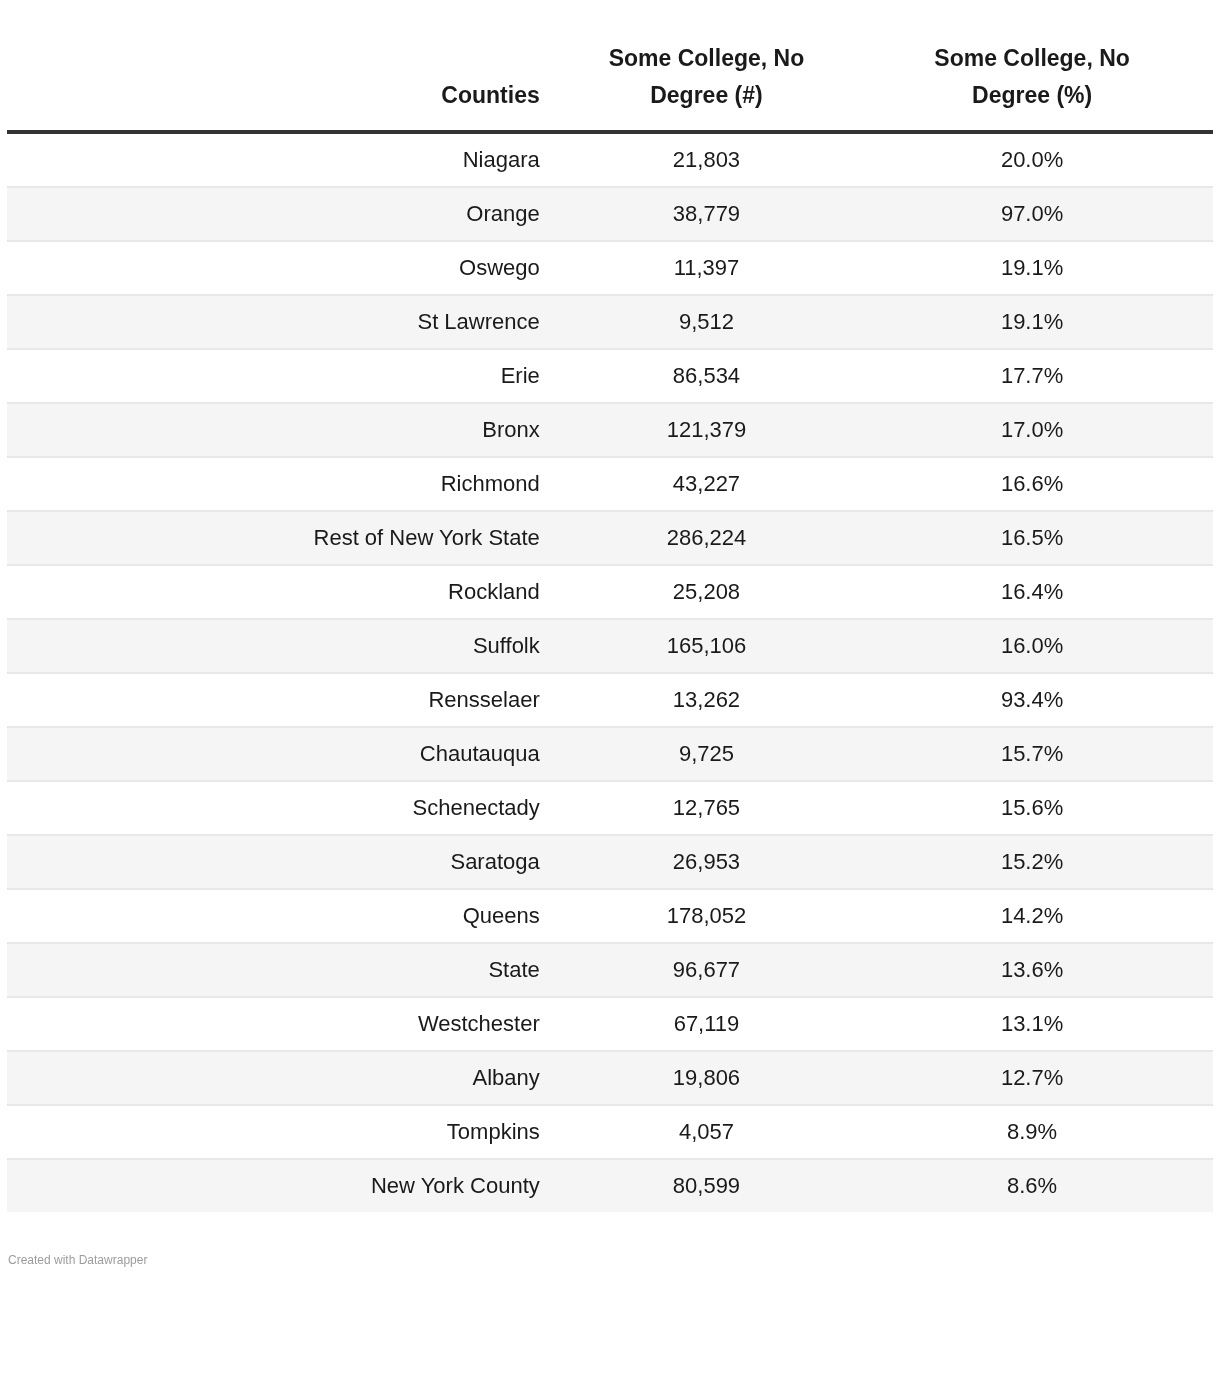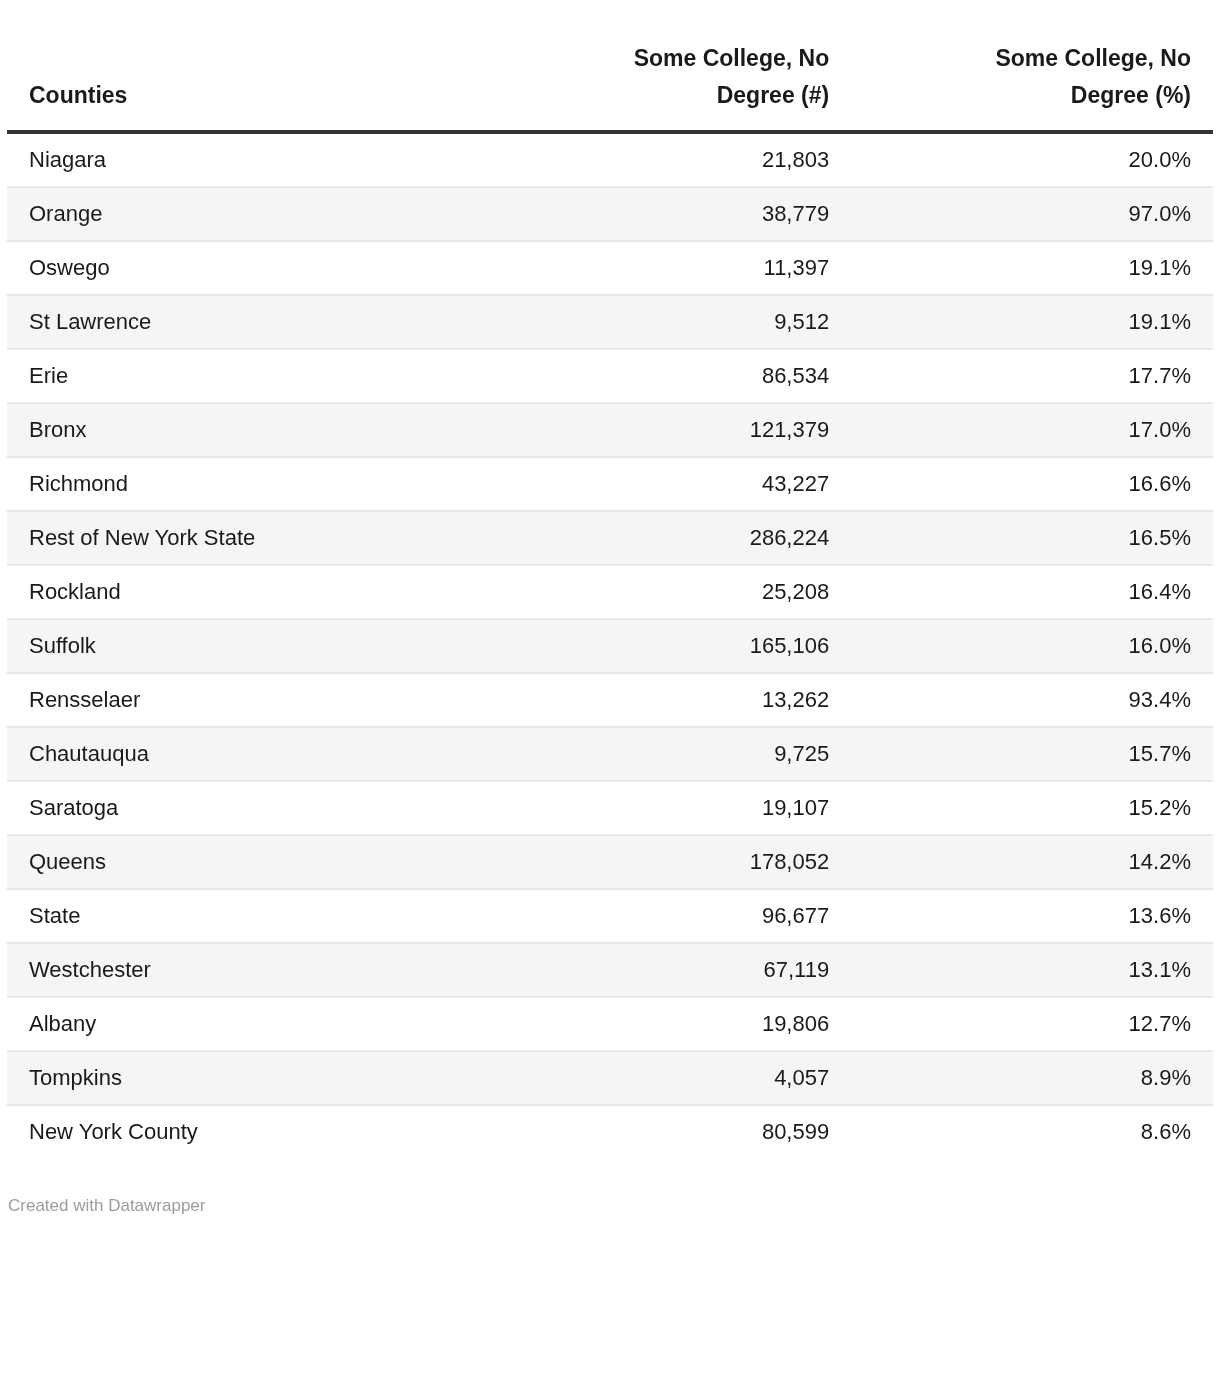--- a/index.html
+++ b/index.html
@@ -35,39 +35,39 @@
   thead th {
     vertical-align: bottom;
     font-weight: bold;
     font-size: 23px;
     line-height: 37px;
     padding: 40px 22px 16px 22px;
     border-bottom: 4px solid var(--header-rule);
     color: var(--text);
   }
   thead th .hline { display: block; }
-  .c-left { text-align: left; }
-  .c-num  { text-align: right; }
+  .c-left { text-align: right; }
+  .c-num  { text-align: center; }
 
   tbody td {
     font-size: 22px;
     line-height: 26px;
     padding: 13px 22px;
     border-top: 2px solid var(--row-border);
     color: var(--text);
     white-space: nowrap;
     overflow: hidden;
   }
   tbody tr:first-child td { border-top: none; }
   tbody tr:nth-child(even) td { background: var(--row-stripe); }
 
   .attribution {
     margin-top: 38px;
     padding-left: 1px;
-    font-size: 17px;
+    font-size: 12px;
     line-height: 20px;
     color: var(--attribution);
     text-decoration: none;
     display: inline-block;
   }
 </style>
 </head>
 <body>
 
 <div class="page">
@@ -147,22 +147,27 @@
         <td class="c-left">Rensselaer</td>
         <td class="c-num">13,262</td>
         <td class="c-num">93.4%</td>
       </tr>
       <tr>
         <td class="c-left">Chautauqua</td>
         <td class="c-num">9,725</td>
         <td class="c-num">15.7%</td>
       </tr>
       <tr>
+        <td class="c-left">Schenectady</td>
+        <td class="c-num">12,765</td>
+        <td class="c-num">15.6%</td>
+      </tr>
+      <tr>
         <td class="c-left">Saratoga</td>
-        <td class="c-num">19,107</td>
+        <td class="c-num">26,953</td>
         <td class="c-num">15.2%</td>
       </tr>
       <tr>
         <td class="c-left">Queens</td>
         <td class="c-num">178,052</td>
         <td class="c-num">14.2%</td>
       </tr>
       <tr>
         <td class="c-left">State</td>
         <td class="c-num">96,677</td>

